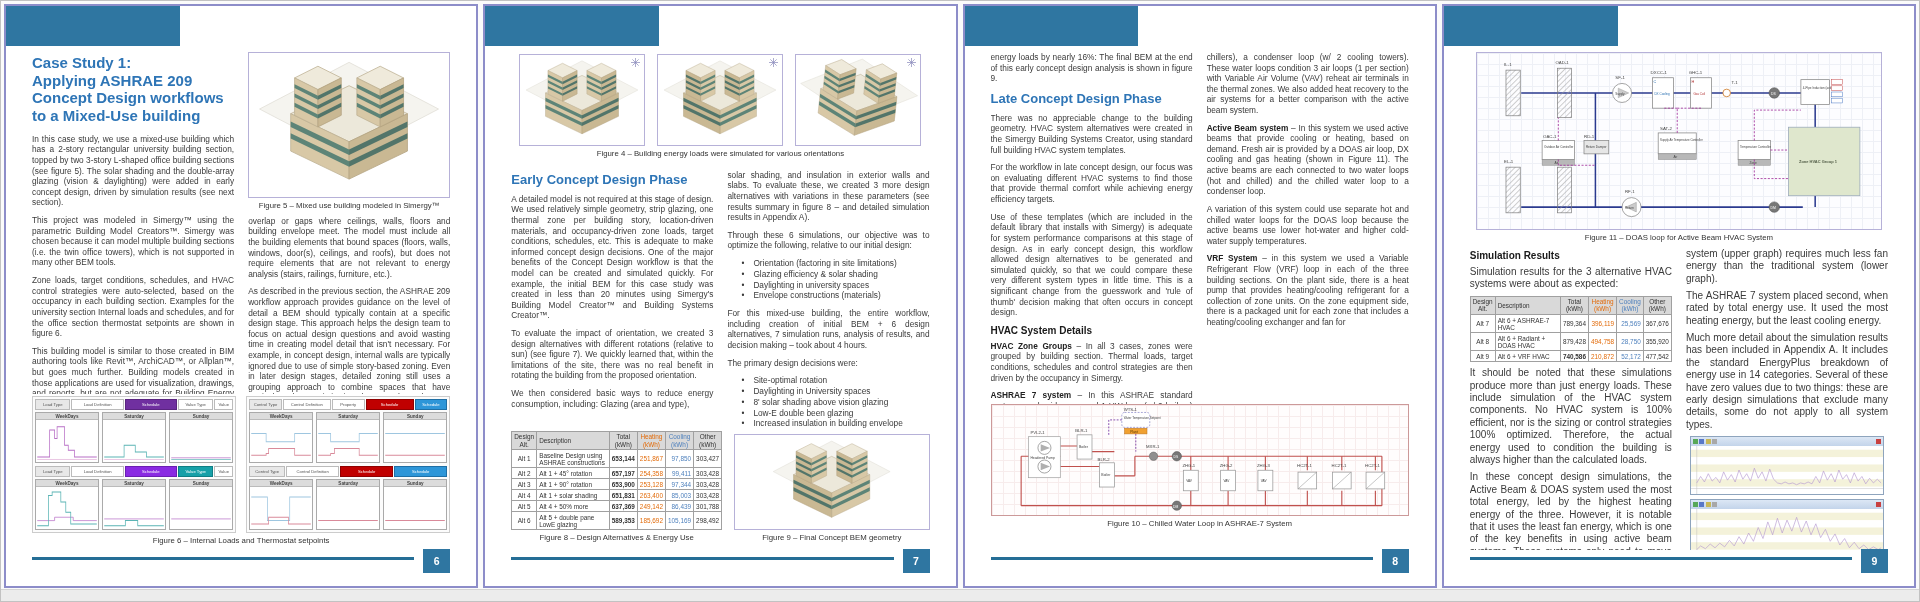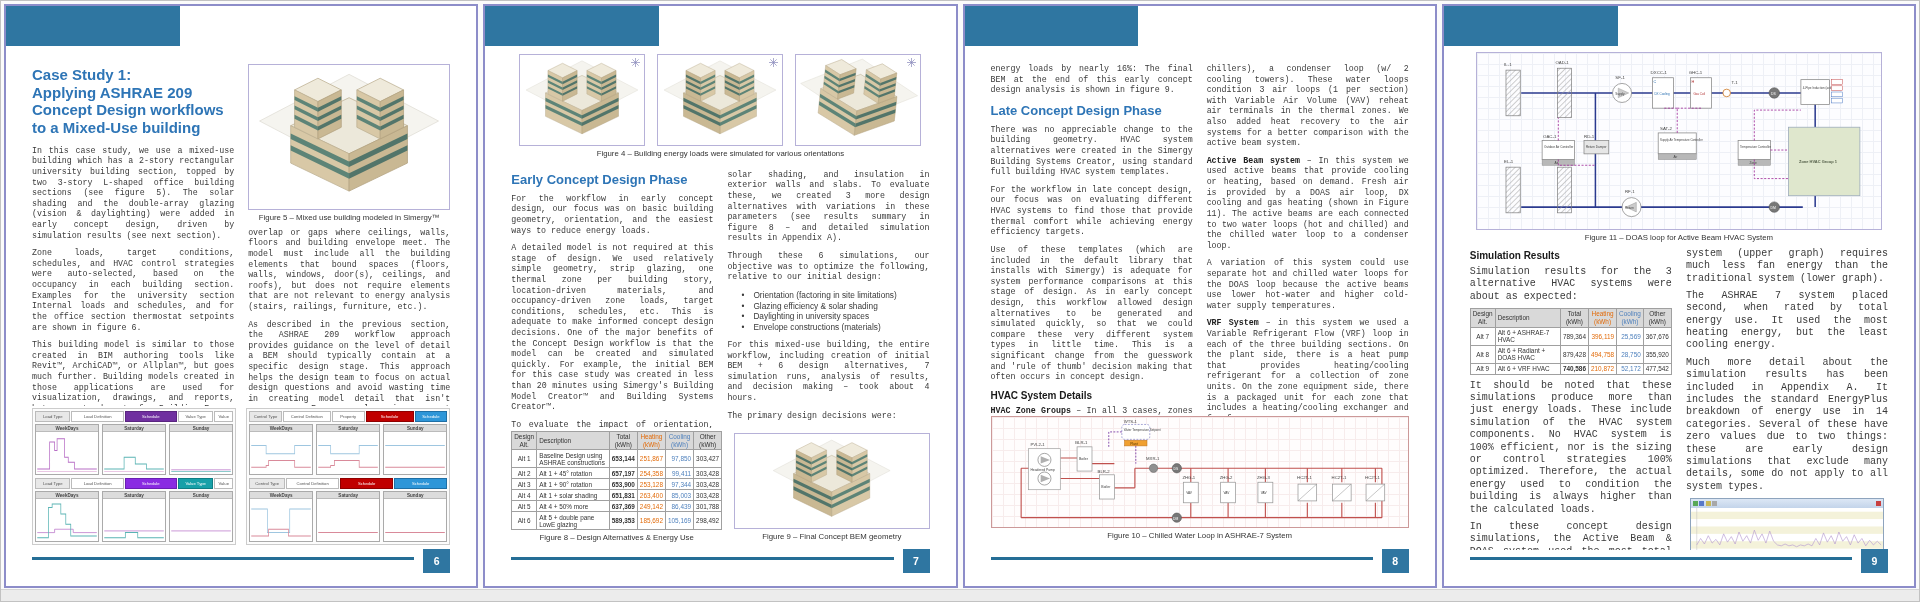--- a/index.html
+++ b/index.html
@@ -3,23 +3,23 @@
 <meta charset="utf-8">
 <style>
   html,body{margin:0;padding:0;background:#e8e8e8;}
   *{box-sizing:border-box;}
   .viewport{position:relative;width:1920px;height:602px;background:#fbfbfb;border:1px solid #c2c2c2;
     display:flex;gap:5px;padding:3px 3px 13px 3px;font-family:"Liberation Sans",sans-serif;}
   .viewport::after{content:"";position:absolute;left:0;right:0;bottom:0;height:11px;background:#ececec;border-top:1px solid #d5d5d5;}
   .page{position:relative;flex:1 1 0;background:#fff;border:2px solid #8d8dc9;overflow:hidden;}
   .band{position:absolute;top:0;left:0;width:37%;height:40px;background:#2f76a1;}
   .content{position:absolute;top:46px;left:26px;right:26px;bottom:36px;overflow:hidden;}
-  .cols{display:flex;gap:14px;margin-top:12px;}
+  .cols{display:flex;gap:14px;}
   .col{flex:1 1 0;min-width:0;}
-  p.body{font-size:8.3px;line-height:1.28;color:#3a3a3a;text-align:justify;margin:0 0 7px 0;font-family:Liberation Mono, monospace;}
+  p.body{font-size:8.3px;line-height:1.28;color:#3a3a3a;text-align:justify;margin:0 0 7px 0;}
   .tight p.body{font-size:10px;line-height:1.24;margin:0 0 5px 0;}
   .lead{font-weight:bold;color:#222;}
   .doctitle{font-size:15px;font-weight:bold;color:#2e75b6;line-height:1.18;white-space:pre-line;margin:2px 0 9px 0;}
   .sechead{font-size:13px;font-weight:bold;color:#2e75b6;margin:2px 0 7px 0;}
   .subhead{font-size:10px;font-weight:bold;color:#1a1a1a;margin:2px 0 5px 0;}
   .caption{font-size:7.8px;color:#333;text-align:center;margin:3px 0 5px 0;line-height:1.25;}
   .figbox{border:1px solid #b6b1d8;background:#fff;overflow:hidden;position:relative;}
   .rule{position:absolute;left:26px;right:62px;bottom:26px;height:3px;background:#256e96;}
   .pagenum{position:absolute;right:26px;bottom:13px;width:27px;height:24px;background:#2f76a1;color:#fff;
     font-size:10.5px;font-weight:bold;display:flex;align-items:center;justify-content:center;}
@@ -54,21 +54,21 @@
   .winbar{height:9px;background:linear-gradient(#dce7f5,#c3d4ea);display:flex;align-items:center;padding:0 2px;gap:1.5px;}
   .winbar .sq{width:5px;height:5px;}
   .winbar .sp{flex:1;}
   .win svg{display:block;width:100%;height:48px;}
   .bullets{margin:0 0 7px 0;padding:0;list-style:none;}
   .bullets li{font-size:8.3px;line-height:1.3;color:#3a3a3a;padding-left:26px;position:relative;}
   .bullets li::before{content:"•";position:absolute;left:14px;}
   .fig7row{display:flex;gap:12px;justify-content:center;margin:2px 0 0 0;}
   .fig7row .figbox{width:126px;height:92px;}
   .compass{position:absolute;top:3px;right:4px;width:9px;height:9px;opacity:.7;}
-  .bottomrow{display:flex;gap:12px;margin-top:3px;align-items:center;}
+  .bottomrow{display:flex;gap:12px;margin-top:3px;align-items:flex-end;}
   .bottomrow>div{flex:1 1 0;min-width:0;}
   svg text{font-family:"Liberation Sans",sans-serif;}
 </style>
 </head>
 <body>
 
 <svg width="0" height="0" style="position:absolute" aria-hidden="true">
   <defs>
     <symbol id="bldg" viewBox="0 0 240 185">
       <polygon points="120,12 235,72 120,132 5,72" fill="#f5f4ef" stroke="#e0ded6" stroke-width="1"></polygon>
@@ -114,20 +114,21 @@
   <div class="page">
     <div class="band"></div>
     <div class="content">
       <div class="cols" style="height:342px;overflow:hidden;">
         <div class="col">
           <div class="doctitle">Case Study 1:
 Applying ASHRAE 209
 Concept Design workflows
 to a Mixed-Use building</div>
           <p class="body">In this case study, we use a mixed-use building which has a 2-story rectangular university building section, topped by two 3-story L-shaped office building sections (see figure 5).  The solar shading and the double-array glazing (vision &amp; daylighting) were added in early concept design, driven by simulation results (see next section).</p>
+          <p class="body">This project was modeled in Simergy™ using the parametric Building Model Creators™.  Simergy was chosen because it can model multiple building sections (i.e. the twin office towers), which is not supported in many other BEM tools.</p>
           <p class="body">Zone loads, target conditions, schedules, and HVAC control strategies were auto-selected, based on the occupancy in each building section. Examples for the university section Internal loads and schedules, and for the office section thermostat setpoints are shown in figure 6.</p>
           <p class="body">This building model is similar to those created in BIM authoring tools like Revit™, ArchiCAD™, or Allplan™, but goes much further.  Building models created in those applications are used for visualization, drawings, and reports, but are not adequate for Building Energy Modeling.</p>
 
         </div>
         <div class="col">
           <div class="figbox" style="height:146px;">
             <svg viewBox="0 0 240 185" style="width:100%;height:100%;">
                 <use href="#bldg"></use>
               </svg>
           </div>
@@ -294,21 +295,20 @@
           <svg class="compass" viewBox="0 0 10 10">
               <use href="#compass"></use>
             </svg>
         </div>
       </div>
       <div class="caption">Figure 4 – Building energy loads were simulated for various orientations</div>
 
       <div class="cols" style="height:258px;overflow:hidden;margin-top:11px;">
         <div class="col">
           <div class="sechead">Early Concept Design Phase</div>
-          <p class="body">For the workflow in early concept design, our focus was on basic building geometry, orientation, and the easiest ways to reduce energy loads.</p>
           <p class="body">A detailed model is not required at this stage of design.  We used relatively simple geometry, strip glazing, one thermal zone per building story, location-driven materials, and occupancy-driven zone loads, target conditions, schedules, etc.  This is adequate to make informed concept design decisions.  One of the major benefits of the Concept Design workflow is that the model can be created and simulated quickly.  For example, the initial BEM for this case study was created in less than 20 minutes using Simergy's Building Model Creator™ and Building Systems Creator™.</p>
           <p class="body">To evaluate the impact of orientation, we created 3 design alternatives with different rotations (relative to sun) (see figure 7).  We quickly learned that, within the limitations of the site, there was no real benefit in rotating the building from the proposed orientation.</p>
           <p class="body">We then considered basic ways to reduce energy consumption, including: Glazing (area and type),</p>
         </div>
         <div class="col">
           <p class="body">solar shading, and insulation in exterior walls and slabs.  To evaluate these, we created 3 more design alternatives with variations in these parameters (see results summary in figure 8 – and detailed simulation results in Appendix A).</p>
           <p class="body">Through these 6 simulations, our objective was to optimize the following, relative to our initial design:</p>
           <ul class="bullets">
             <li>Orientation (factoring in site limitations)</li>
             <li>Glazing efficiency &amp; solar shading</li>

